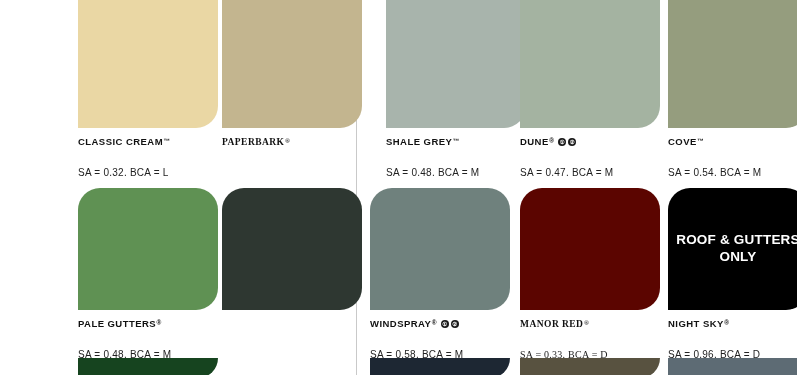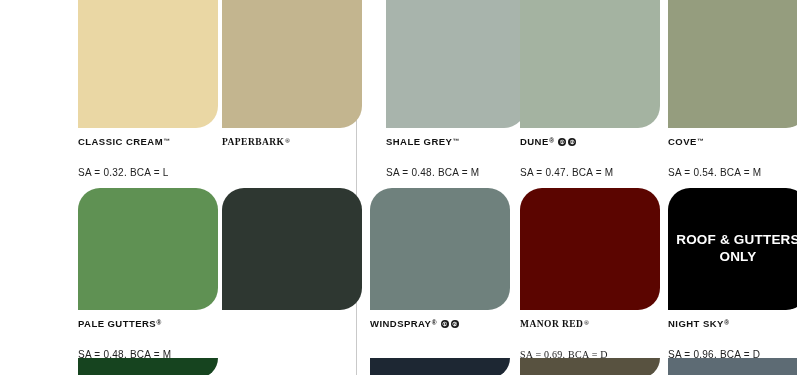--- a/index.html
+++ b/index.html
@@ -187,30 +187,31 @@
       <div class="chip r2" style="background: rgb(111, 129, 125); width: 140px; border-radius: 22px 22px 22px 0px; height: 122px;"></div>
       <div class="caption">
         <div class="name">
           <span class="nm">WINDSPRAY</span>
           <span class="sup">®</span>
           <span class="badges">
             <span class="badge">①</span>
             <span class="badge">②</span>
           </span>
         </div>
+        <div class="specs">SA = 0.58. BCA = M</div>
       </div>
     </div>
     <div class="swatch-cell" style="left: 520px; top: 188px; font-family: Liberation Serif, serif;">
       <div class="chip r2" style="background: rgb(91, 5, 0); width: 140px; border-radius: 22px 22px 22px 0px; height: 122px;"></div>
       <div class="caption">
         <div class="name">
           <span class="nm">MANOR RED</span>
           <span class="sup">®</span>
         </div>
-        <div class="specs">SA = 0.69. BCA = D</div>
+        <div class="specs">SA = 0.33. BCA = D</div>
       </div>
     </div>
     <div class="swatch-cell" style="left: 668px; top: 188px;">
       <div class="chip r2" style="background: rgb(0, 0, 0); width: 140px; border-radius: 22px 22px 22px 0px; height: 122px;">
         <div class="chip-overlay">ROOF &amp; GUTTERS ONLY</div>
       </div>
       <div class="caption">
         <div class="name">
           <span class="nm">NIGHT SKY</span>
           <span class="sup">®</span>

